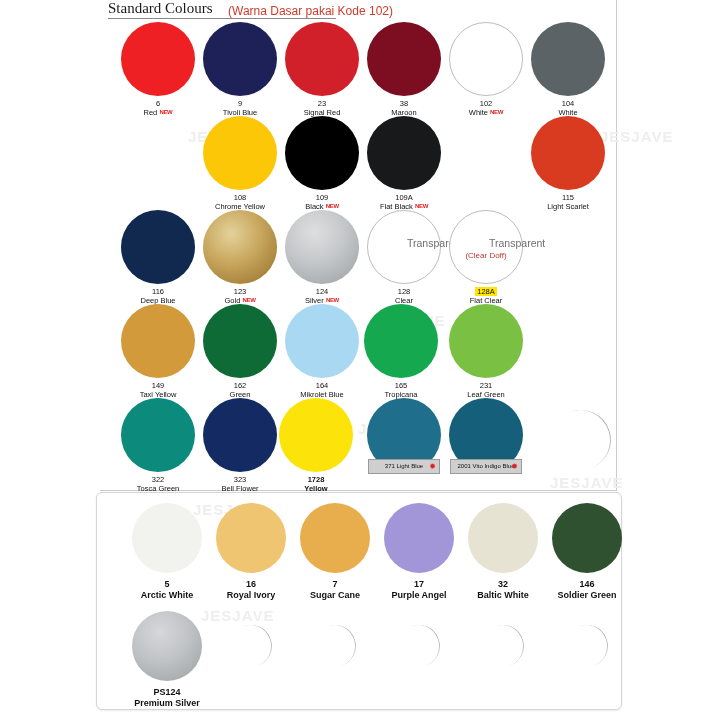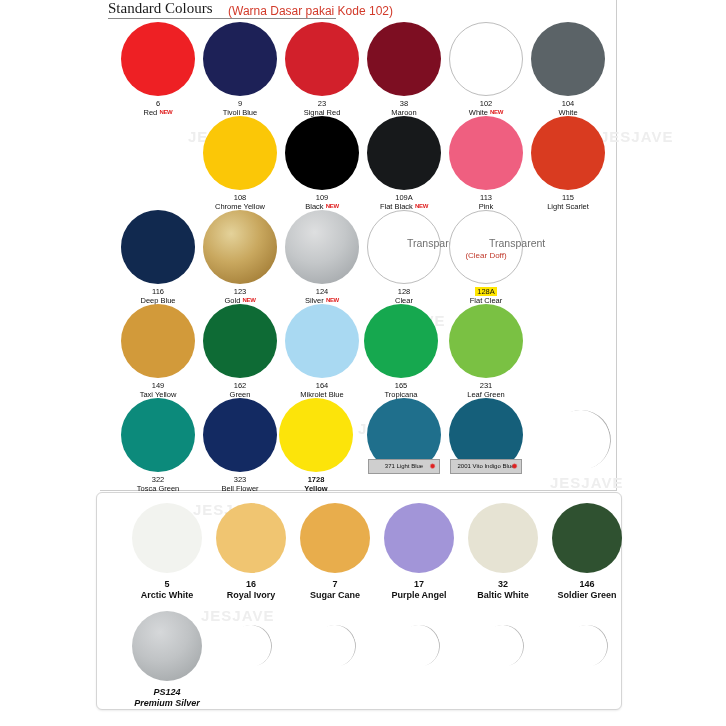--- a/index.html
+++ b/index.html
@@ -233,25 +233,20 @@
     <div class="cell" style="left:174px;">
       <div class="swatch" style="background:#000000;"></div>
       <div class="code">109</div>
       <div class="name"><span>Black</span> <span class="newtag">NEW</span></div>
     </div>
     <div class="cell" style="left:256px;">
       <div class="swatch" style="background:#17191b;"></div>
       <div class="code">109A</div>
       <div class="name"><span>Flat Black</span> <span class="newtag">NEW</span></div>
     </div>
-    <div class="cell" style="left:338px;">
-      <div class="swatch" style="background:#ef5f80;"></div>
-      <div class="code">113</div>
-      <div class="name">Pink</div>
-    </div>
     <div class="cell" style="left:420px;">
       <div class="swatch" style="background:#d93b20;"></div>
       <div class="code">115</div>
       <div class="name">Light Scarlet</div>
     </div>
   </div>
 
   <div class="row">
     <div class="cell" style="left:10px;">
       <div class="swatch" style="background:#11294f;"></div>
@@ -382,21 +377,21 @@
         <div class="p-code">32</div>
         <div class="p-name">Baltic White</div>
       </div>
       <div class="p-cell" style="left:434px;">
         <div class="p-swatch" style="background:#2f5130;"></div>
         <div class="p-code">146</div>
         <div class="p-name">Soldier Green</div>
       </div>
     </div>
 
-    <div style="position:relative;height:100px;font-style:italic;">
+    <div style="position:relative;height:100px;">
       <div class="p-cell" style="left:14px;">
         <div class="p-swatch" style="background:radial-gradient(circle at 40% 30%, #d6d8da 0%, #c0c3c5 45%, #a7abad 82%, #989c9f 100%);"></div>
         <div class="p-code">PS124</div>
         <div class="p-name">Premium Silver</div>
       </div>
       <div class="p-cell" style="left:98px;">
         <div class="arc" style="left:20px;top:14px;"></div>
       </div>
       <div class="p-cell" style="left:182px;">
         <div class="arc" style="left:20px;top:14px;"></div>

